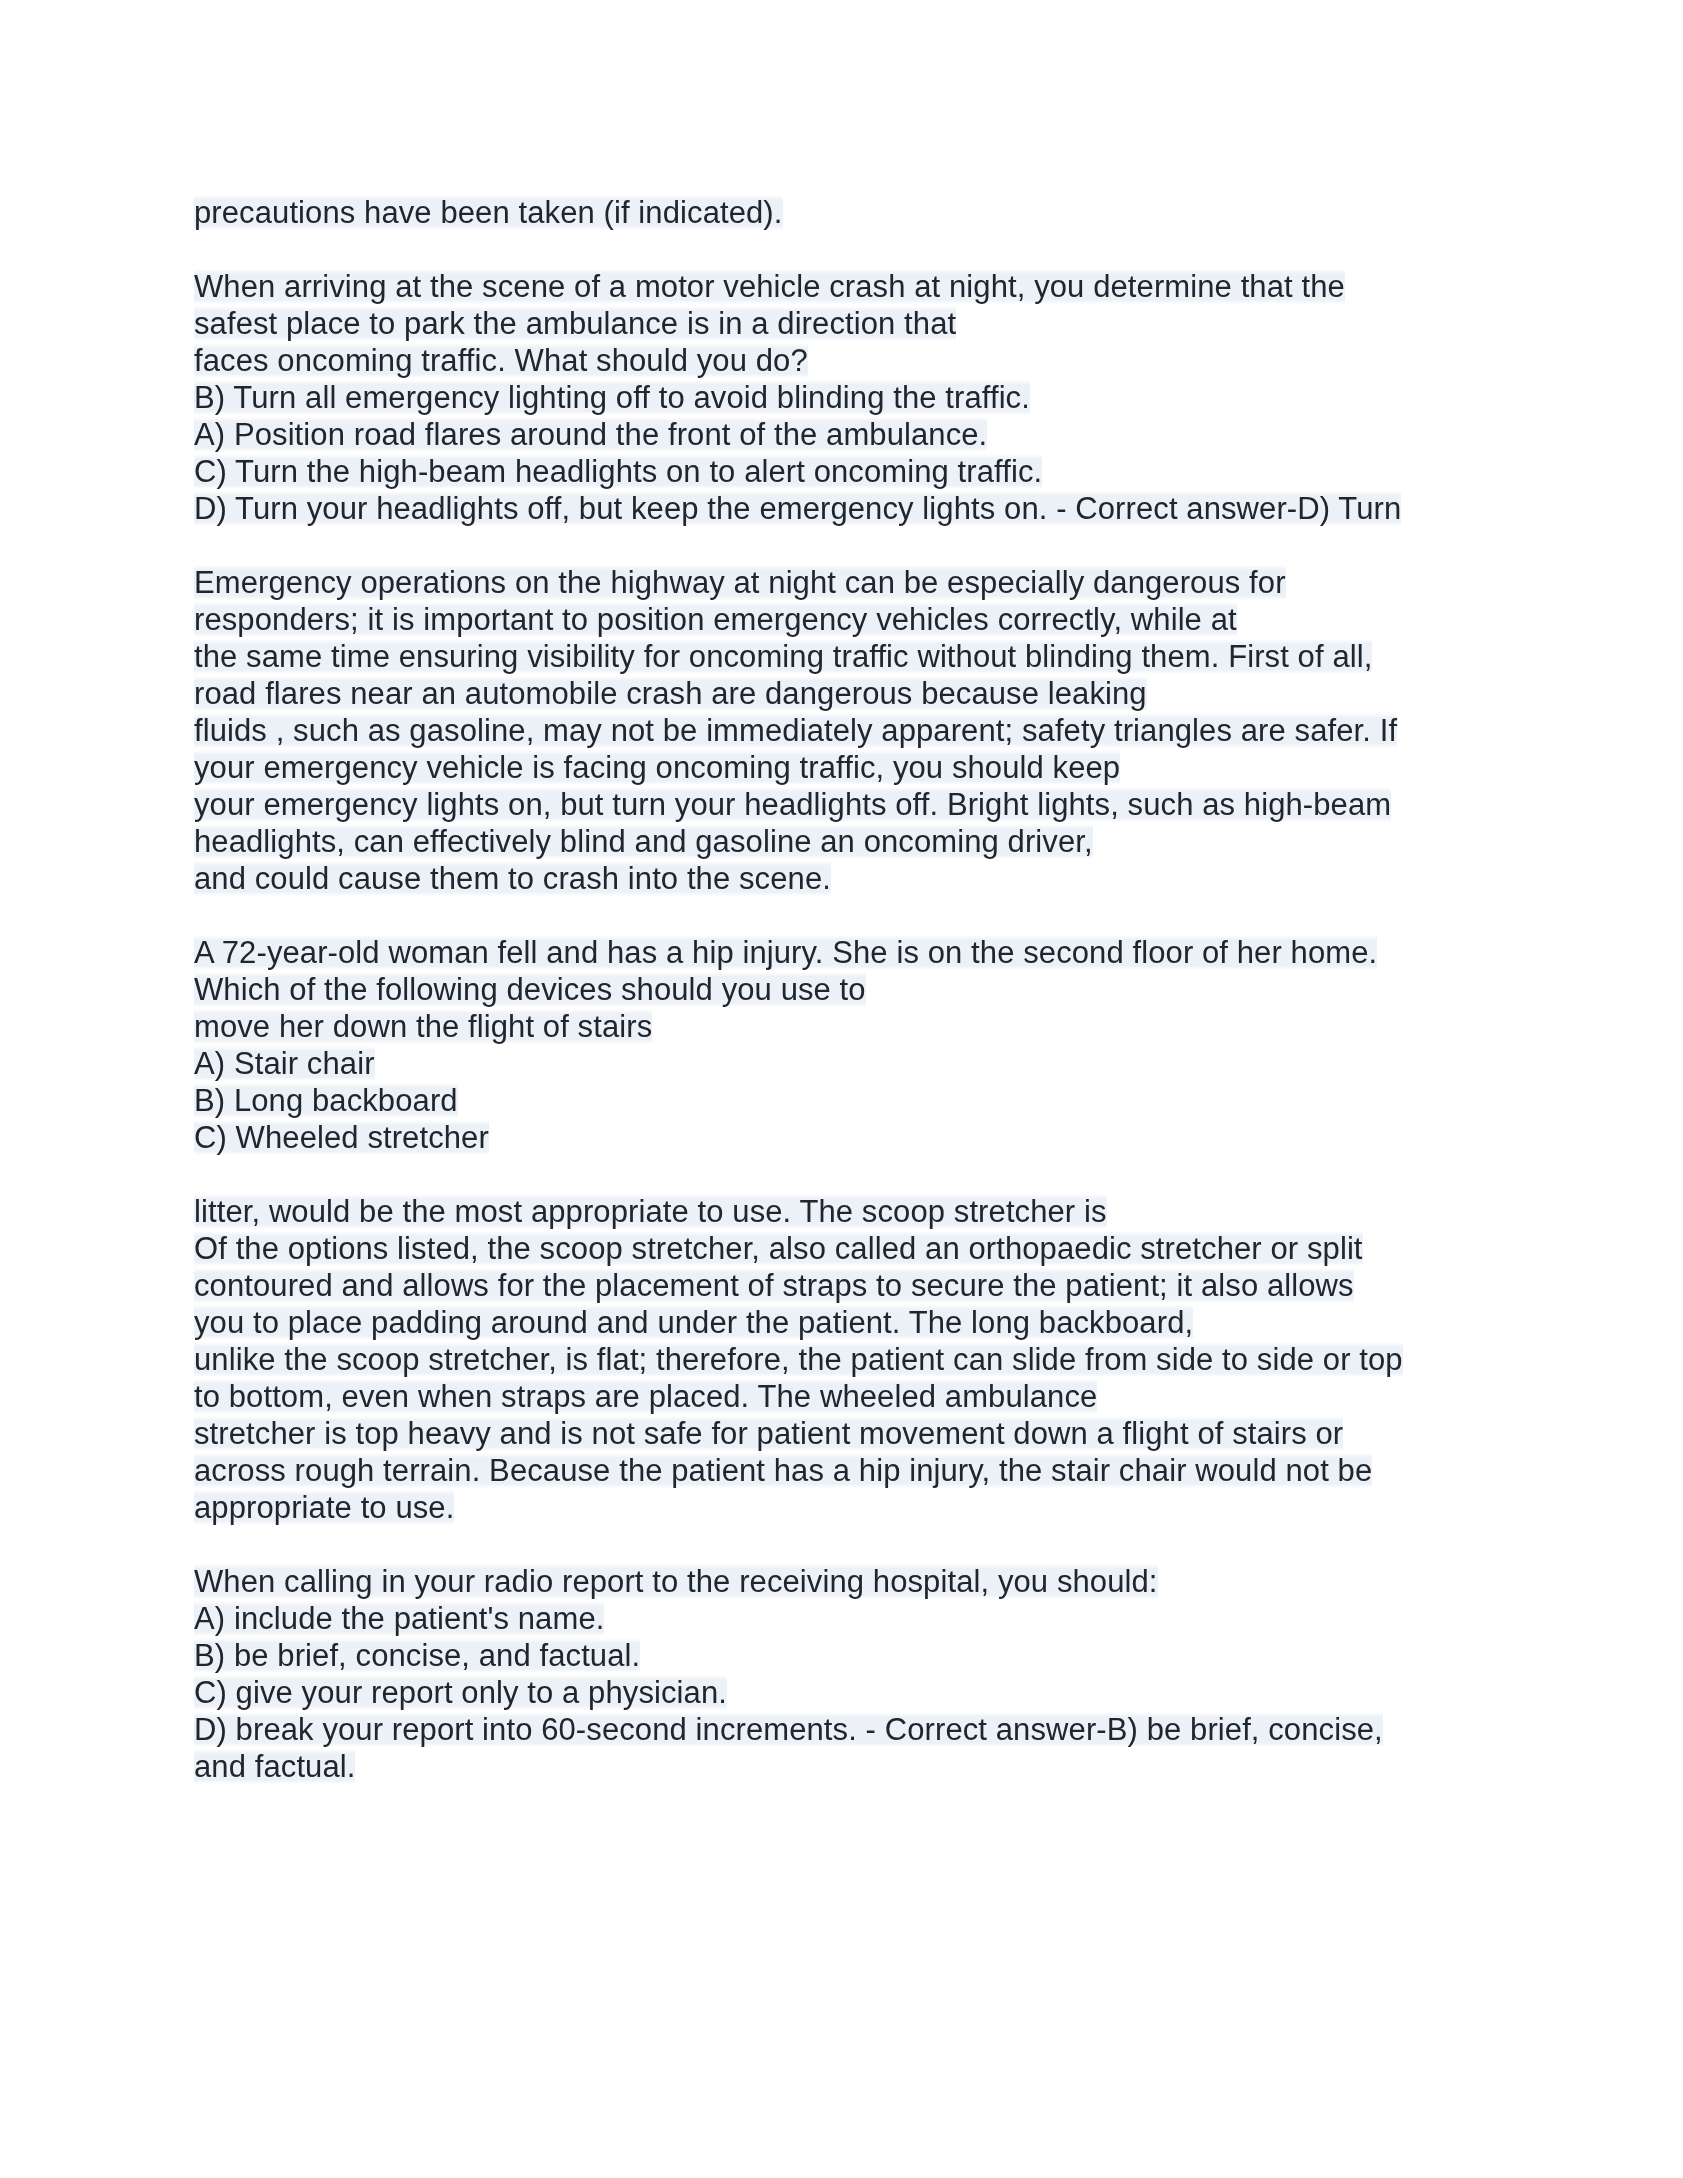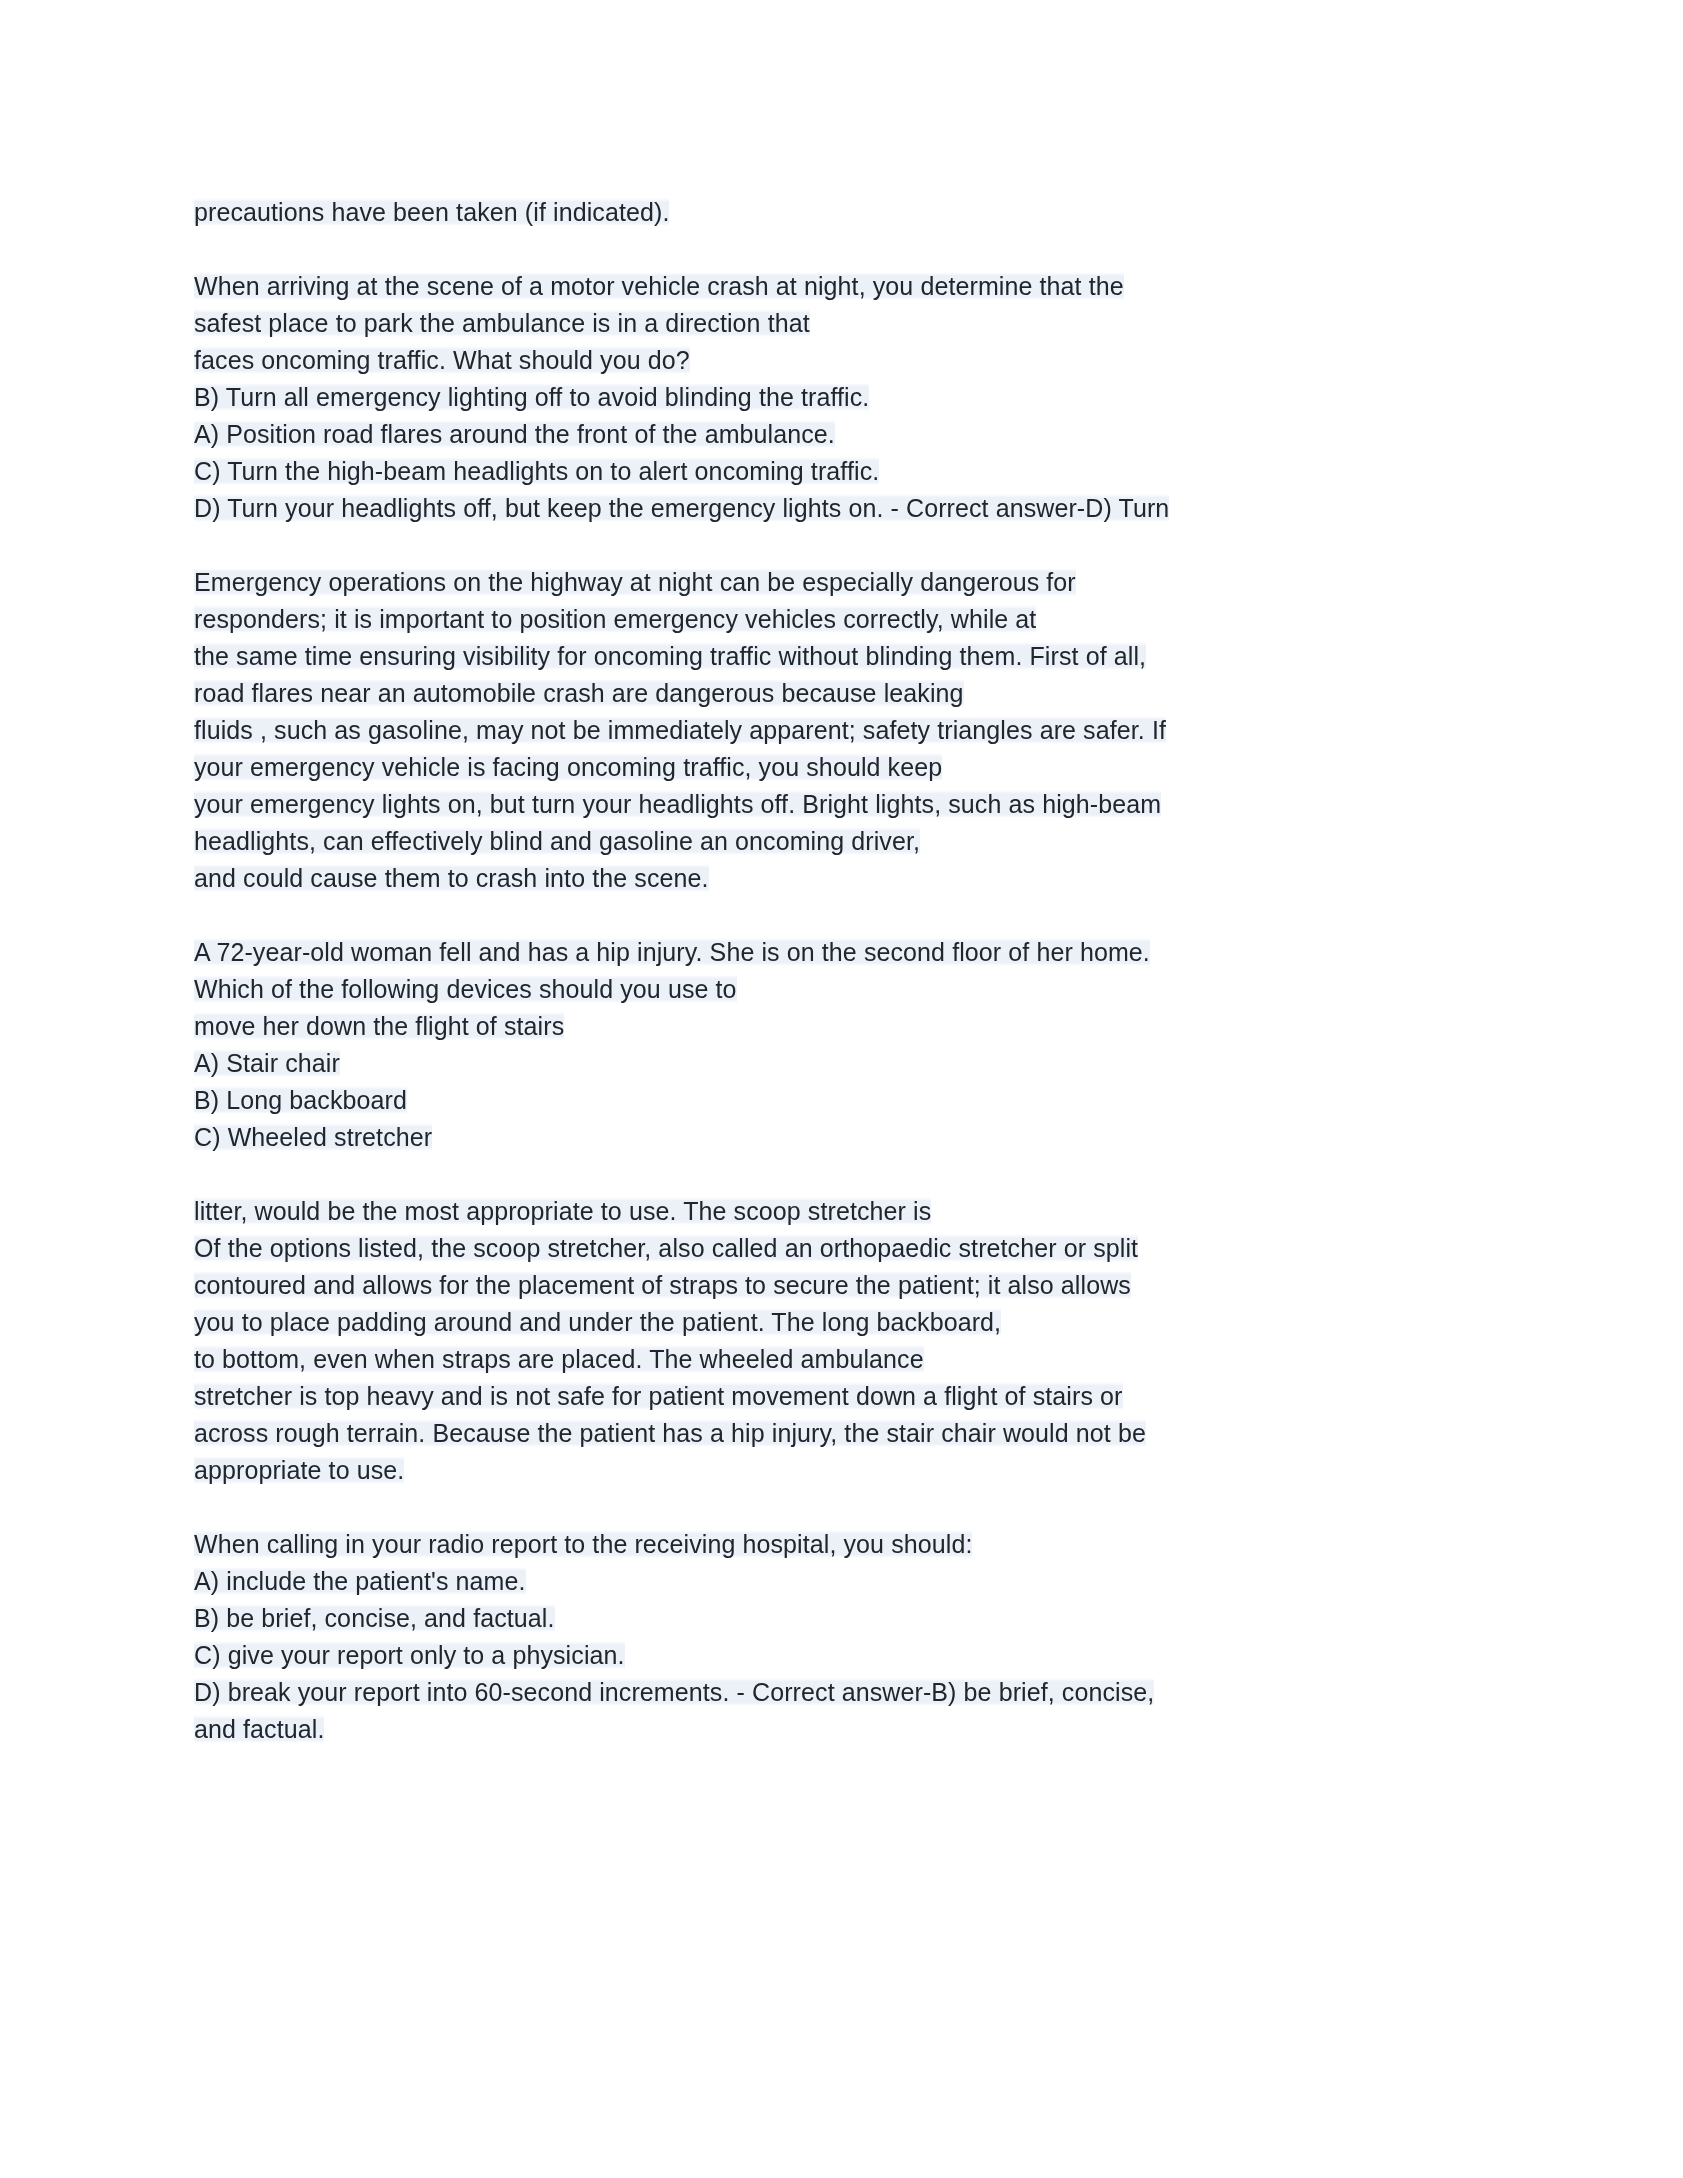--- a/index.html
+++ b/index.html
@@ -14,21 +14,21 @@
     color: #1b2430;
   }
   .page {
     box-sizing: border-box;
     width: 1683px;
     min-height: 2178px;
     padding: 194px 194px 119px 194px;
     background: #ffffff;
   }
   .doc-body {
-    font-size: 25px;
+    font-size: 31px;
     line-height: 37px;
     color: #20262e;
     letter-spacing: 0.1px;
   }
   .block {
     margin: 0 0 37px 0;
   }
   .line {
     white-space: pre-wrap;
   }
@@ -78,20 +78,21 @@
       <div class="line"><span class="hl">A) Stair chair</span></div>
       <div class="line"><span class="hl">B) Long backboard</span></div>
       <div class="line"><span class="hl">C) Wheeled stretcher</span></div>
     </div>
 
     <div class="block">
       <div class="line"><span class="hl">litter, would be the most appropriate to use. The scoop stretcher is</span></div>
       <div class="line"><span class="hl">Of the options listed, the scoop stretcher, also called an orthopaedic stretcher or split</span></div>
       <div class="line"><span class="hl">contoured and allows for the placement of straps to secure the patient; it also allows</span></div>
       <div class="line"><span class="hl">you to place padding around and under the patient. The long backboard,</span></div>
+      <div class="line"><span class="hl">unlike the scoop stretcher, is flat; therefore, the patient can slide from side to side or top</span></div>
       <div class="line"><span class="hl">to bottom, even when straps are placed. The wheeled ambulance</span></div>
       <div class="line"><span class="hl">stretcher is top heavy and is not safe for patient movement down a flight of stairs or</span></div>
       <div class="line"><span class="hl">across rough terrain. Because the patient has a hip injury, the stair chair would not be</span></div>
       <div class="line"><span class="hl">appropriate to use.</span></div>
     </div>
 
     <div class="block">
       <div class="line"><span class="hl">When calling in your radio report to the receiving hospital, you should:</span></div>
       <div class="line"><span class="hl">A) include the patient's name.</span></div>
       <div class="line"><span class="hl">B) be brief, concise, and factual.</span></div>

